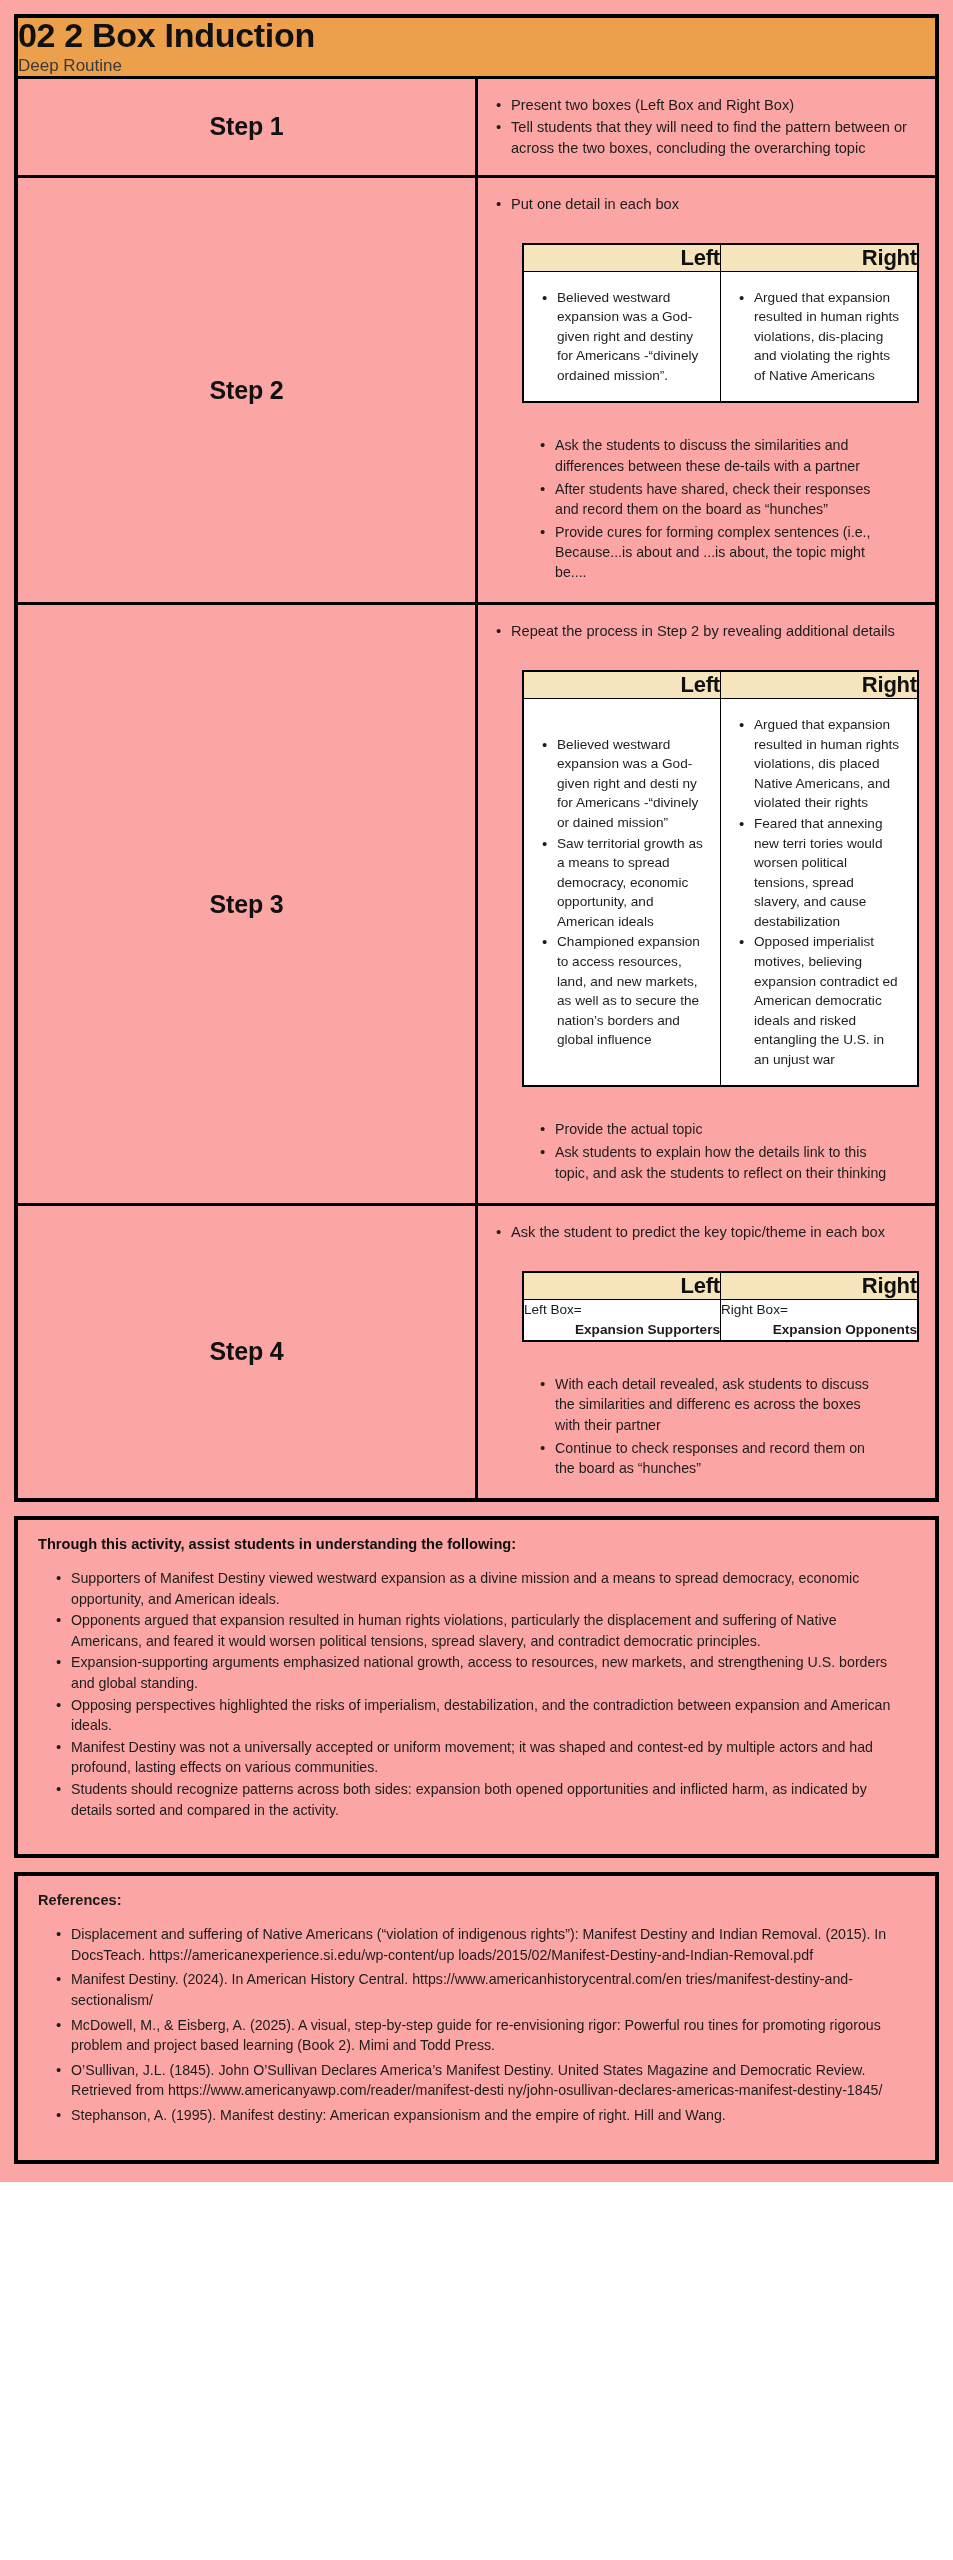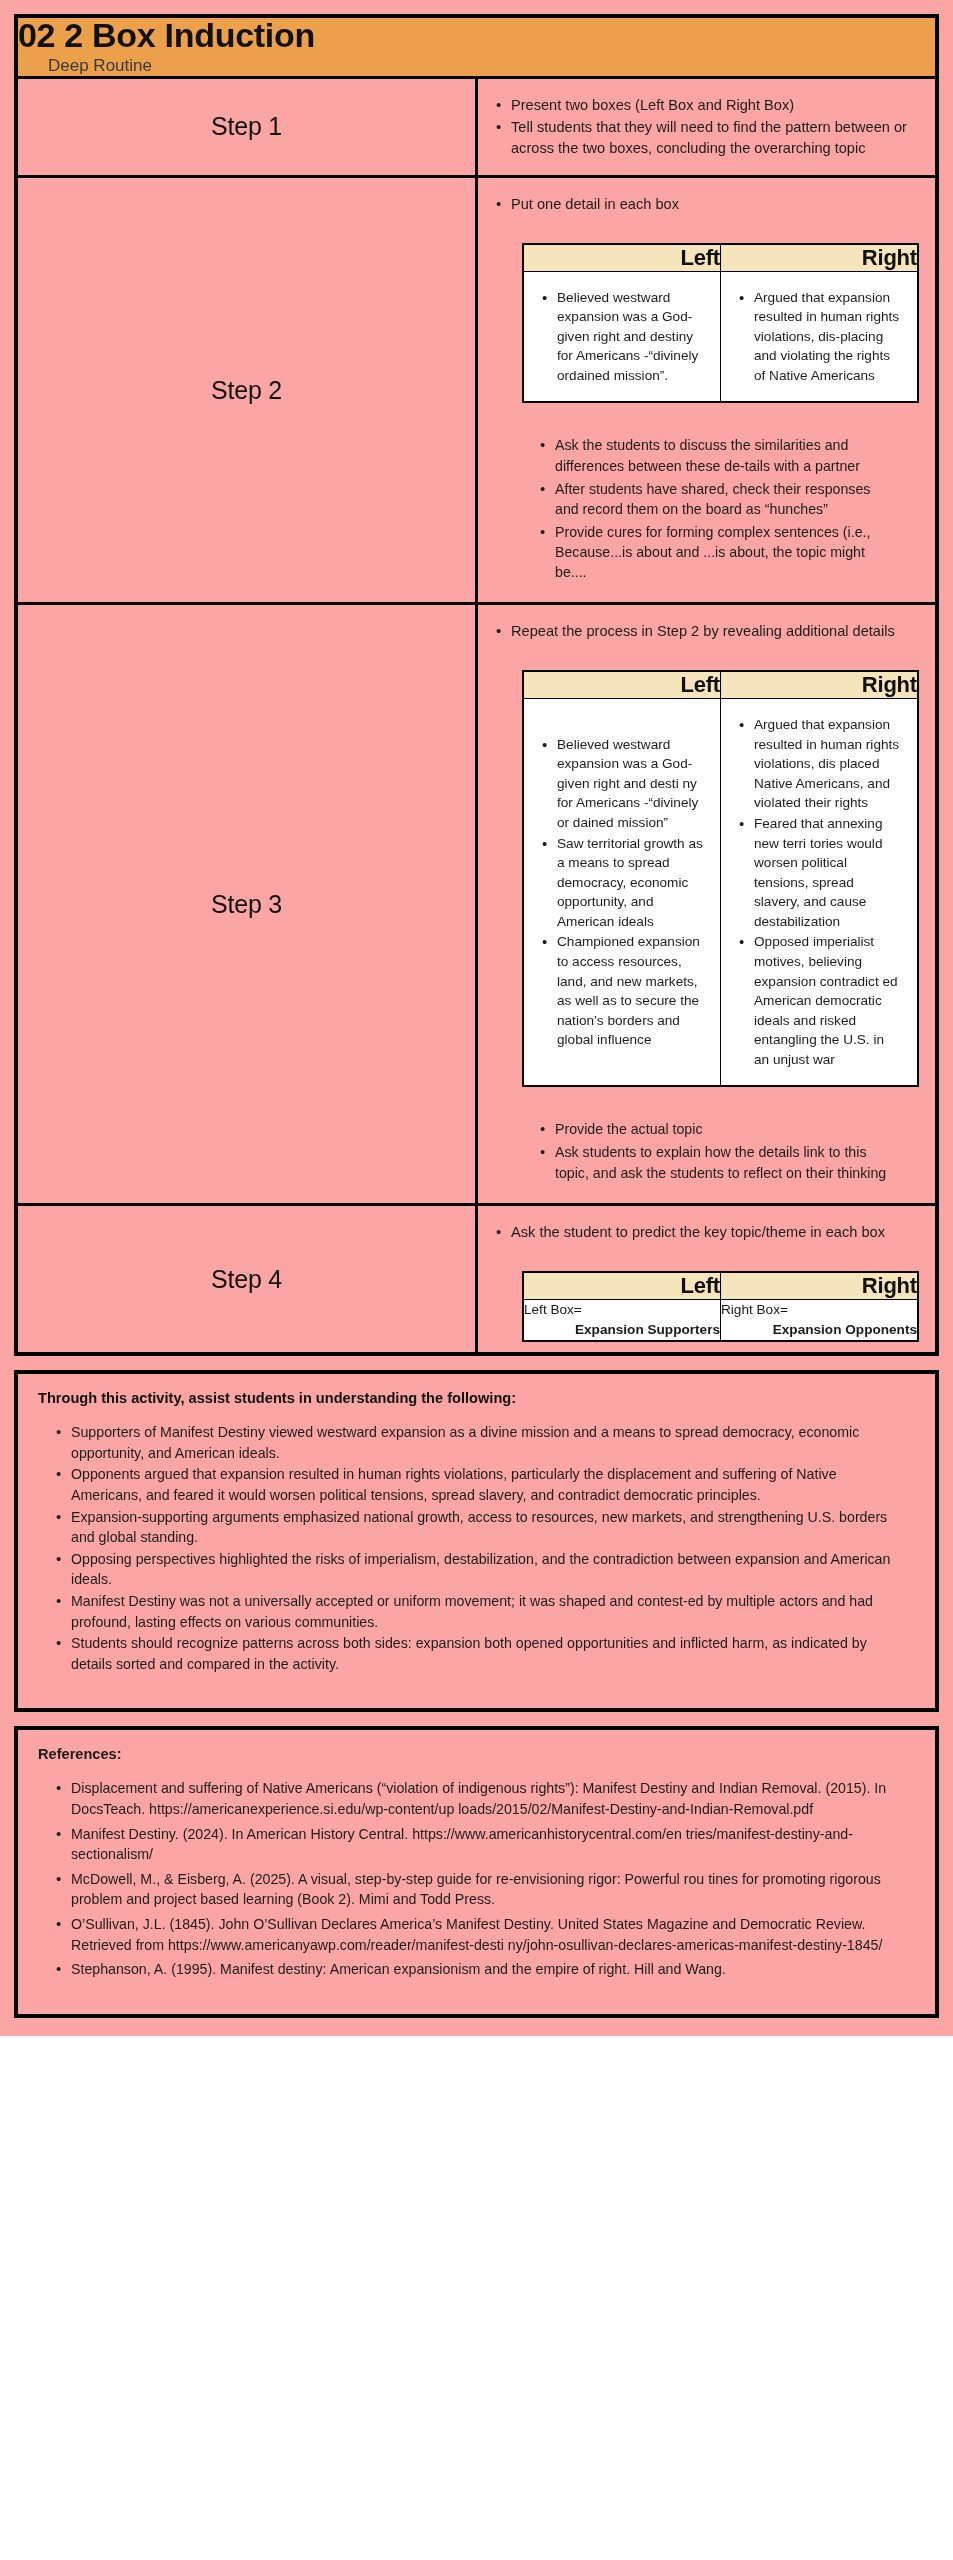--- a/index.html
+++ b/index.html
@@ -43,31 +43,30 @@
     font-weight: bold;
     letter-spacing: -0.3px;
     line-height: 1.05;
     color: #111;
   }
   .banner-sub {
     font-size: 17px;
     font-weight: normal;
     color: #3a3a3a;
     margin-top: 2px;
-    margin-left: 30px;
   }
 
   .step-label-cell {
     width: 160px;
     text-align: center;
     vertical-align: middle;
   }
   .step-label {
     font-size: 25px;
-    font-weight: normal;
+    font-weight: bold;
     letter-spacing: -0.2px;
     color: #111;
   }
 
   .step-body {
     padding: 14px 16px 14px 14px;
   }
 
   ul.bul {
     list-style: none;
@@ -311,20 +310,26 @@
                   <div class="ans-strong">Expansion Supporters</div>
                 </td>
                 <td class="box-answer">
                   <div>Right Box=</div>
                   <div class="ans-strong">Expansion Opponents</div>
                 </td>
               </tr>
             </tbody>
           </table>
 
+          <div class="after-list">
+            <ul class="bul">
+              <li>With each detail revealed, ask students to discuss the similarities and differenc es across the boxes with their partner</li>
+              <li>Continue to check responses and record them on the board as “hunches”</li>
+            </ul>
+          </div>
         </td>
       </tr>
 
     </tbody>
   </table>
 
   <div class="panel">
     <div class="panel-heading">Through this activity, assist students in understanding the following:</div>
     <ul class="bul">
       <li>Supporters of Manifest Destiny viewed westward expansion as a divine mission and a means to spread democracy, economic opportunity, and American ideals.</li>

